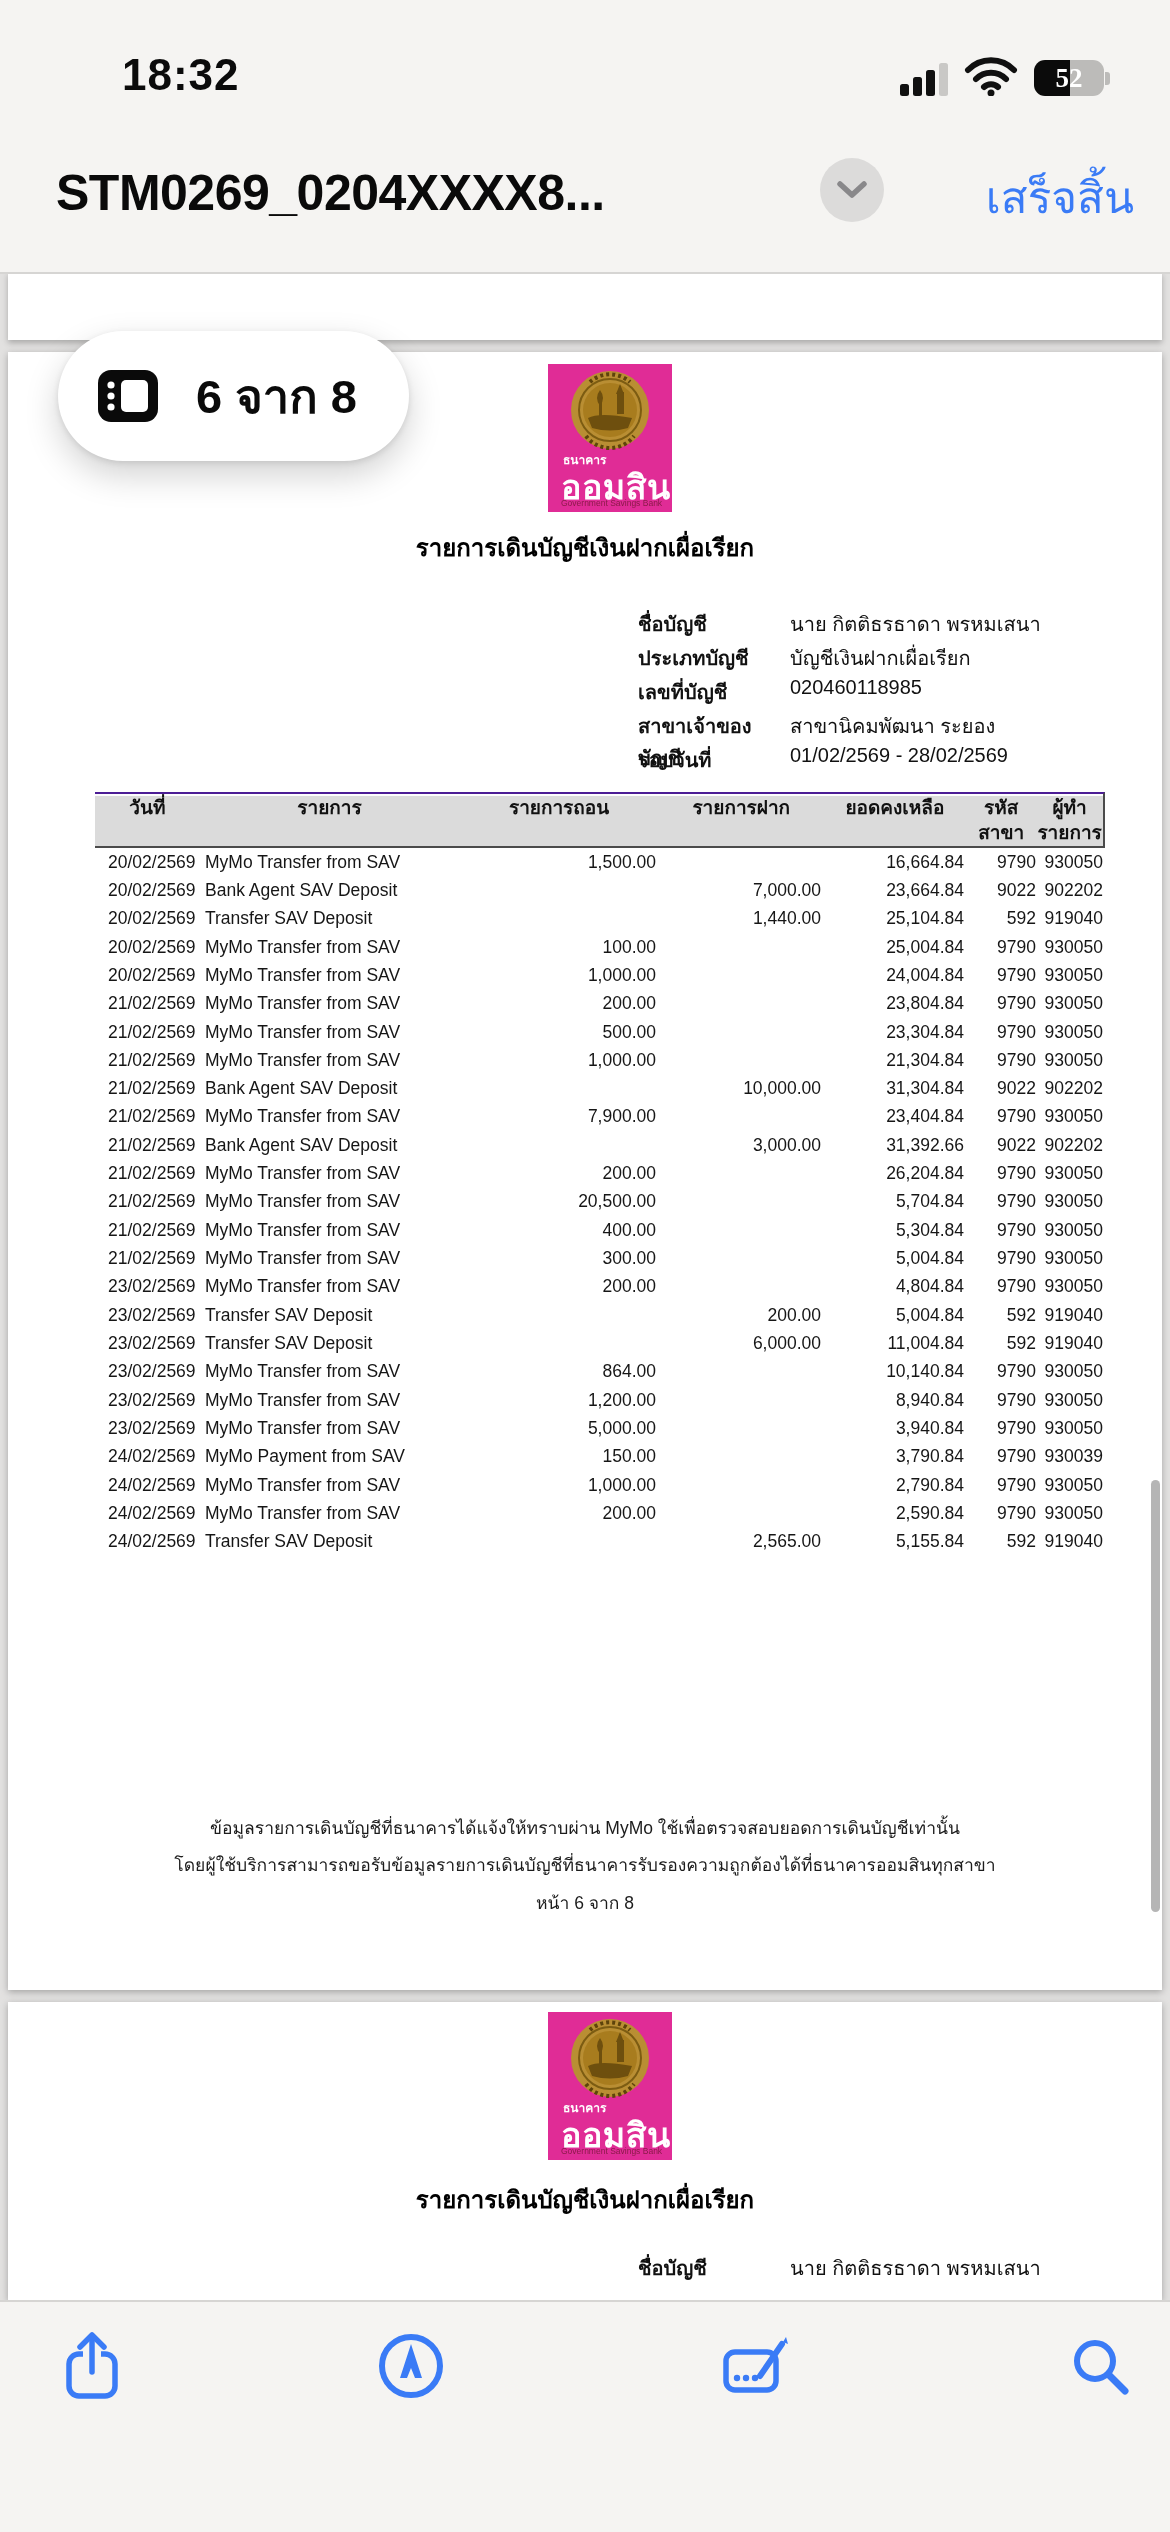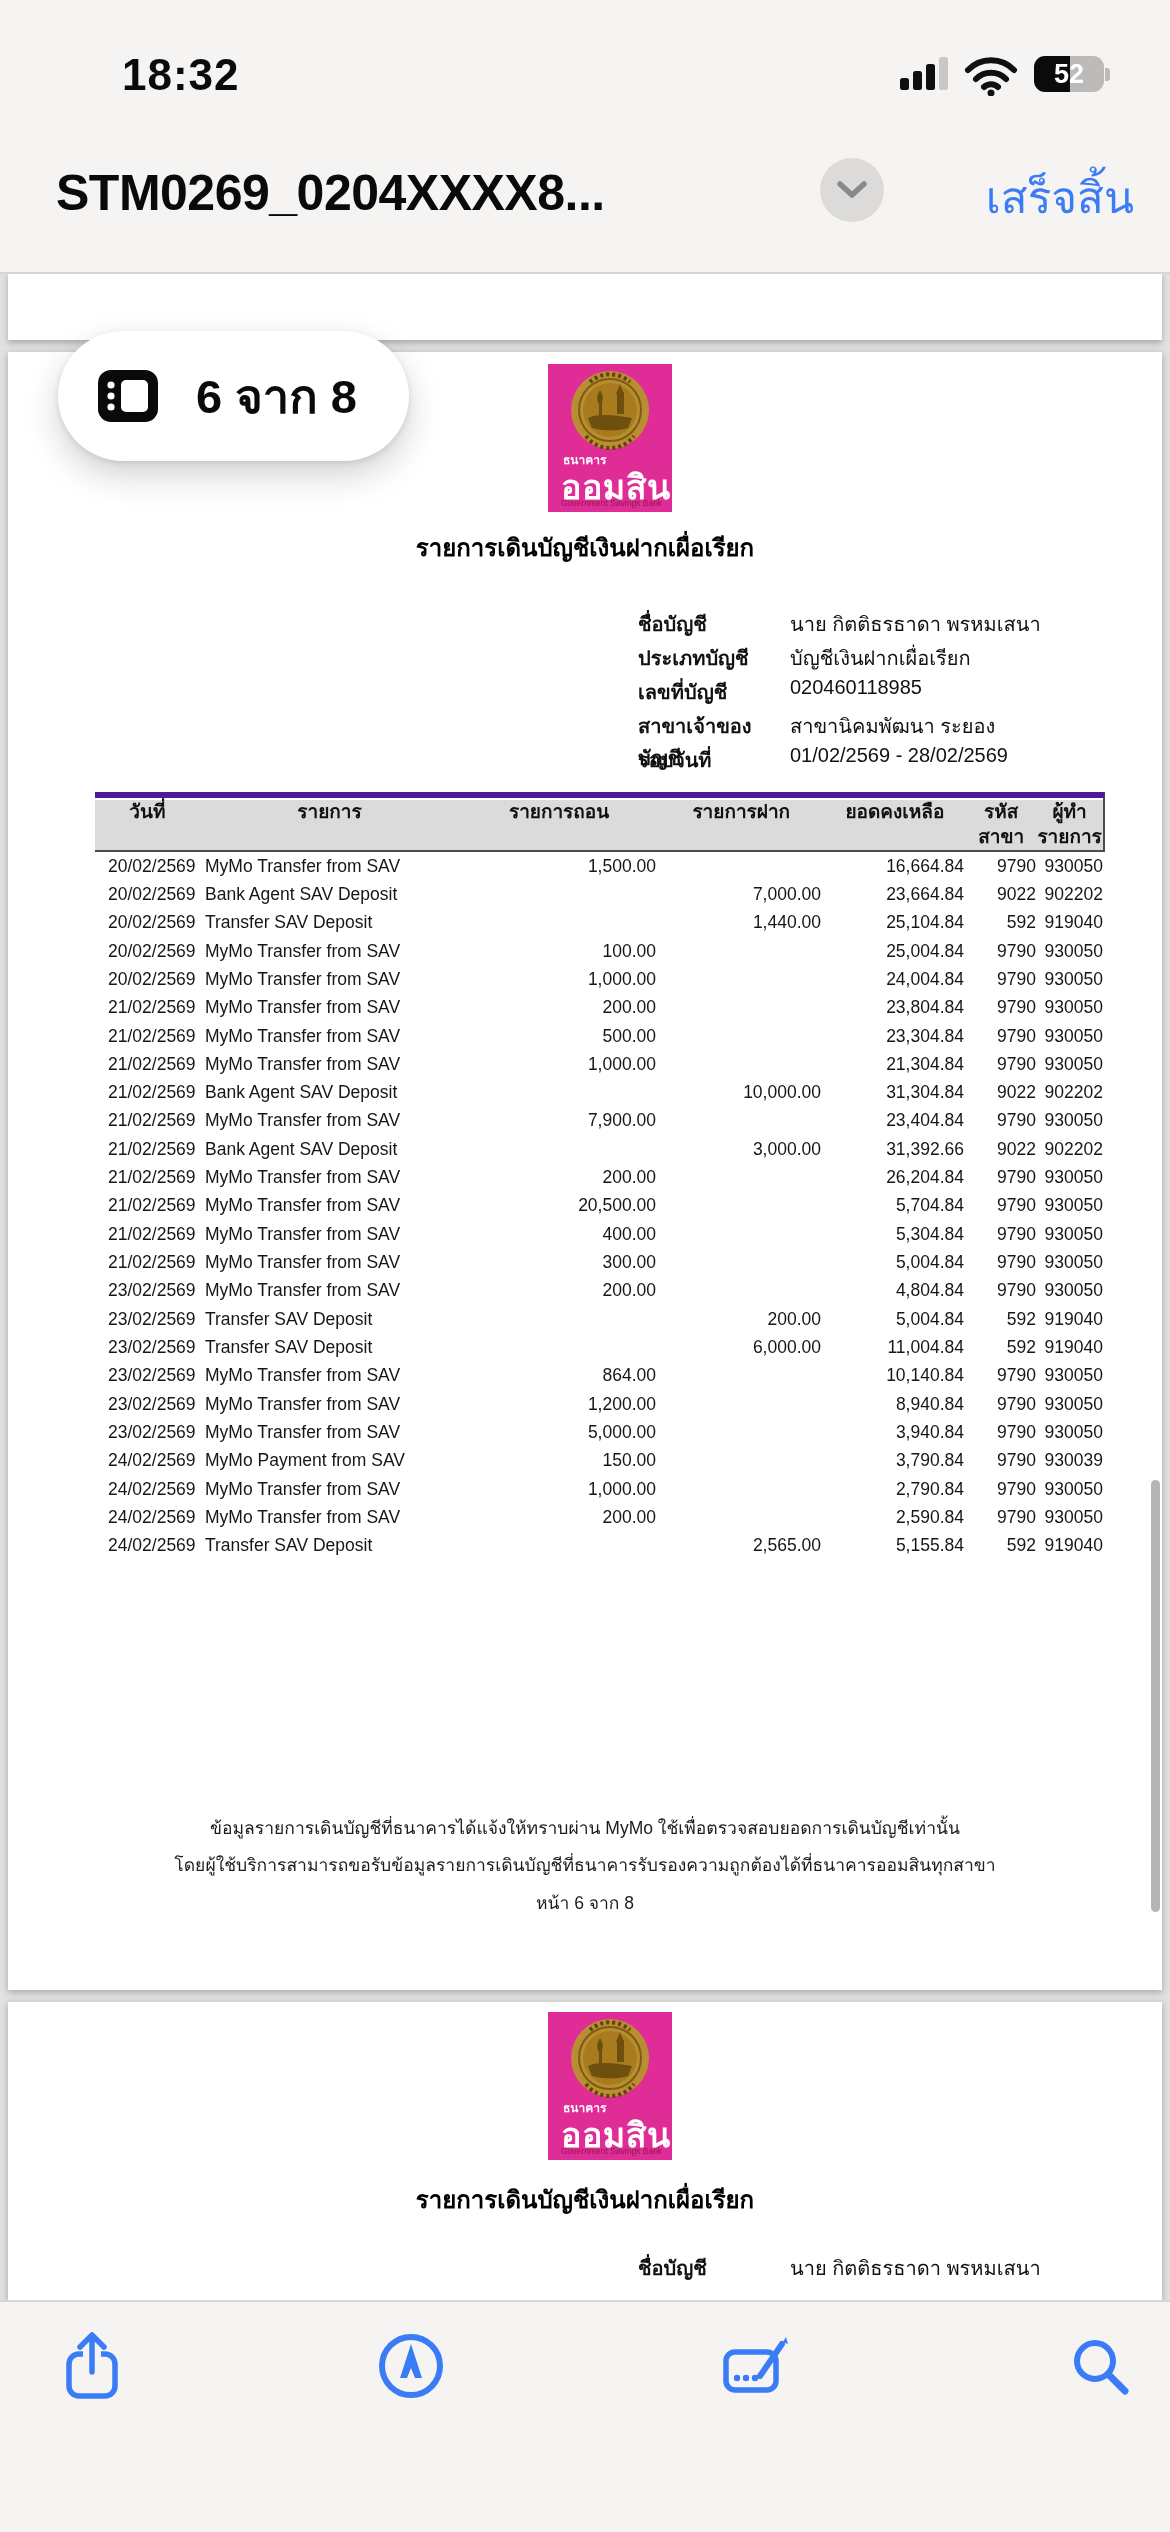--- a/index.html
+++ b/index.html
@@ -5,21 +5,21 @@
   html,body{margin:0;padding:0;}
   body{
     width:1170px;height:2532px;position:relative;overflow:hidden;
     background:#e2e1e0;
     font-family:"Liberation Sans","DejaVu Sans",sans-serif;
     -webkit-font-smoothing:antialiased;
   }
   
   .topbar{position:absolute;left:0;top:0;width:1170px;height:272px;background:#f5f4f2;border-bottom:2px solid #d6d5d3;z-index:30;}
   .time{position:absolute;left:122px;top:50px;font-size:44px;font-weight:bold;color:#0b0b0b;letter-spacing:1px;}
-  .status-right{position:absolute;right:60px;top:56px;display:flex;align-items:flex-start;gap:16px;}
+  .status-right{position:absolute;right:60px;top:56px;display:flex;align-items:flex-end;gap:16px;font-family:Liberation Serif, serif;}
   .sig{display:flex;align-items:flex-end;gap:4px;height:34px;}
   .sig i{display:block;width:9px;border-radius:2.5px;background:#101010;}
   .sig i:nth-child(1){height:12px}.sig i:nth-child(2){height:19px}.sig i:nth-child(3){height:26px}
   .sig i:nth-child(4){height:33px;background:#c9c8c6;}
   .battery{position:relative;width:76px;height:36px;}
   .bat-body{position:absolute;left:0;top:0;width:70px;height:36px;border-radius:11px;overflow:hidden;display:flex;}
   .bat-fill{width:52%;background:#0b0b0b;}
   .bat-rest{flex:1;background:#bcbbb9;}
   .bat-num{position:absolute;left:0;top:0;width:70px;height:36px;display:flex;align-items:center;justify-content:center;
     color:#fff;font-weight:bold;font-size:27px;letter-spacing:0;}
@@ -47,21 +47,21 @@
   .stmt-title{position:absolute;left:0;top:176px;width:100%;text-align:center;font-size:24px;font-weight:bold;color:#000000;}
   .p7 .stmt-title{top:178px;}
   
   .acct{position:absolute;left:630px;top:256px;}
   .acct-row{display:flex;height:34px;align-items:flex-start;}
   .acct-label{width:152px;font-size:20px;font-weight:bold;color:#111;}
   .acct-value{font-size:20px;color:#111;white-space:nowrap;}
   .p7-acct{position:absolute;left:630px;top:250px;display:flex;}
   
   .tbl{position:absolute;left:87px;top:440px;width:1010px;}
-  .thead{display:flex;background:#dbdbdb;border-top:6px solid #4c1d95;border-bottom:2px solid #4b4b4b;border-right:2px solid #4b4b4b;
+  .thead{display:flex;background:#dbdbdb;border-top:2px solid #4c1d95;border-bottom:2px solid #4b4b4b;border-right:2px solid #4b4b4b;
     box-shadow:0 2px 0 #fdfdfd inset;height:52px;}
   .th{display:flex;flex-direction:column;align-items:center;justify-content:flex-start;padding-top:1px;
     font-size:19px;font-weight:bold;color:#111;line-height:25px;}
   .trow{display:flex;height:28.32px;align-items:center;}
   .td{font-size:17.5px;color:#161616;white-space:nowrap;overflow:visible;}
   .c1{width:105px;padding-left:13px;box-sizing:border-box;text-align:left;}
   .c2{width:260px;padding-left:5px;box-sizing:border-box;text-align:left;}
   .c3{width:200px;text-align:right;padding-right:4px;box-sizing:border-box;}
   .c4{width:165px;text-align:right;padding-right:4px;box-sizing:border-box;}
   .c5{width:143px;text-align:right;padding-right:4px;box-sizing:border-box;}

